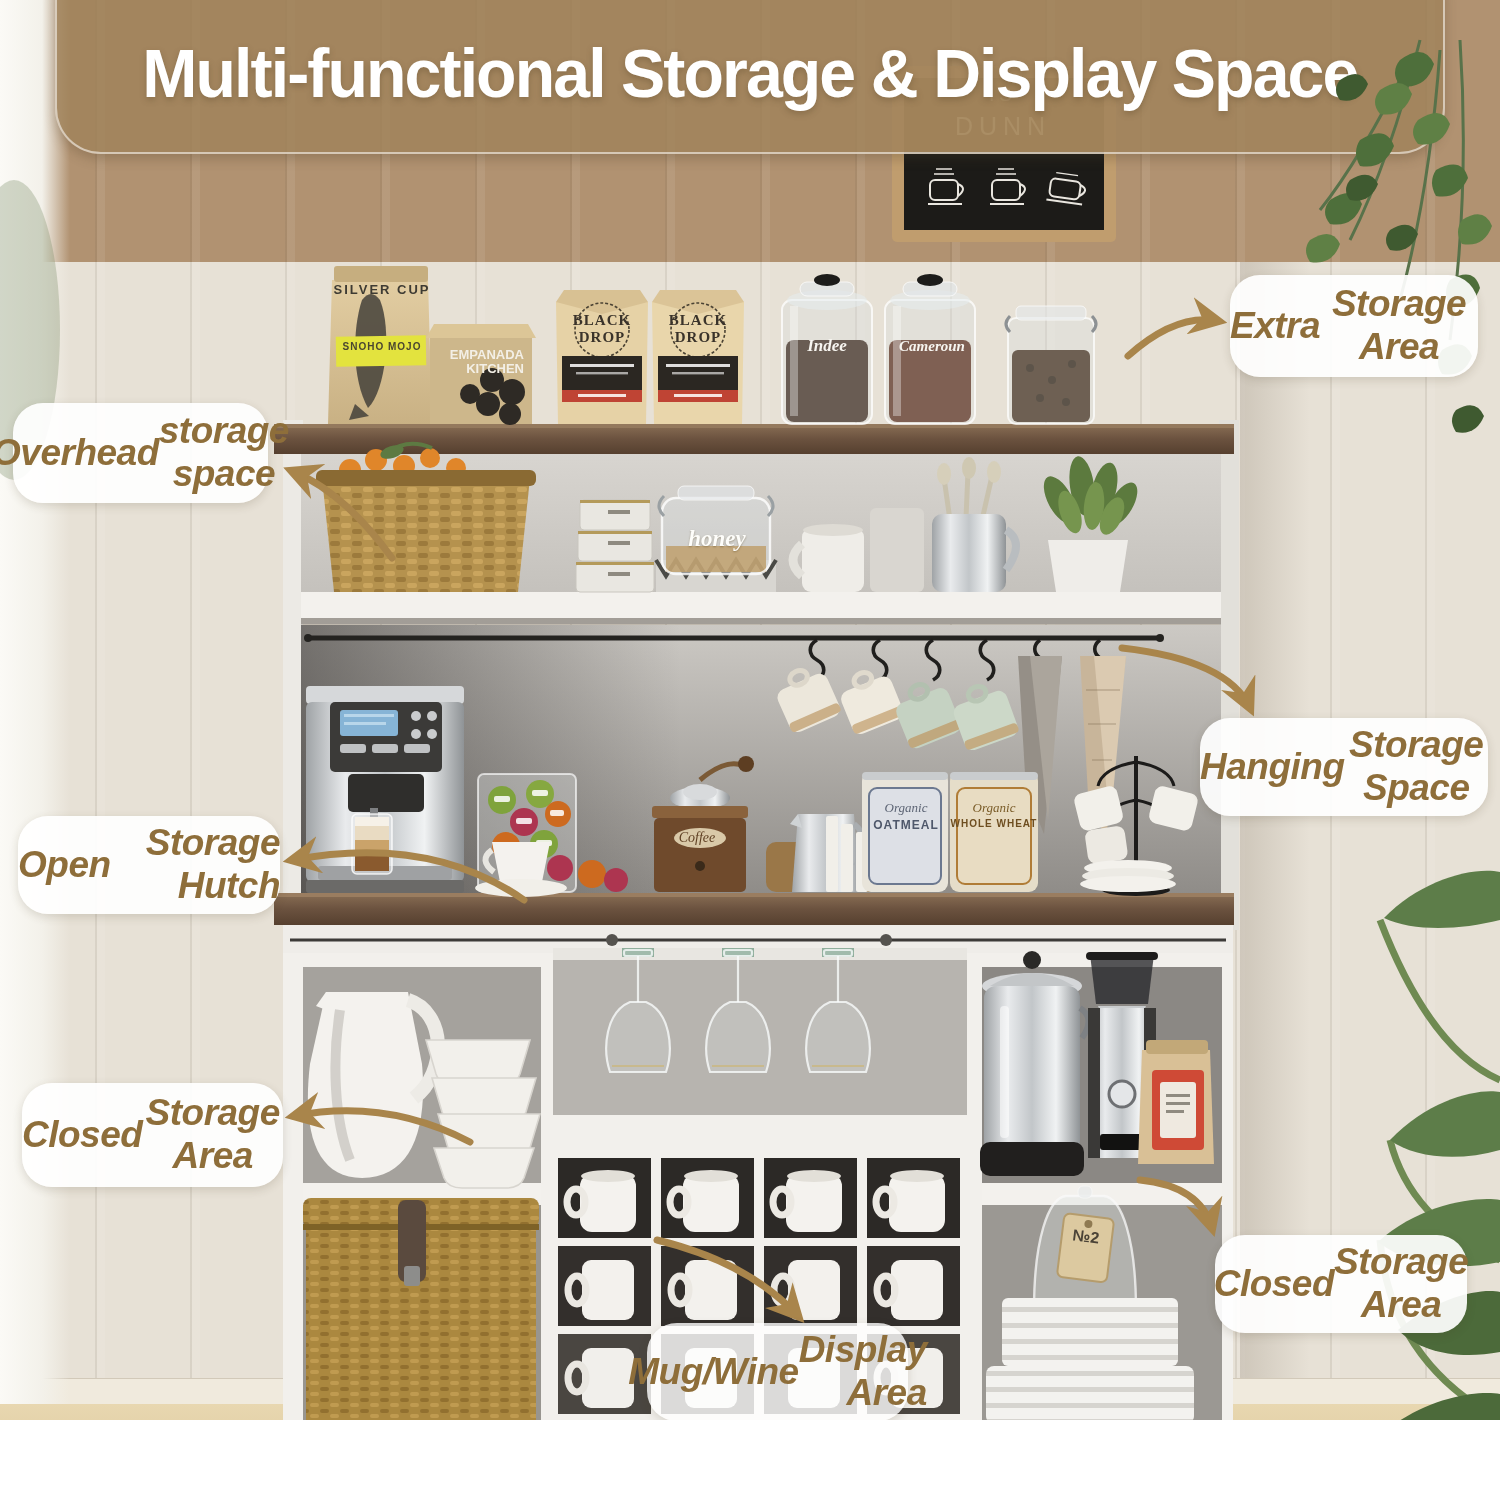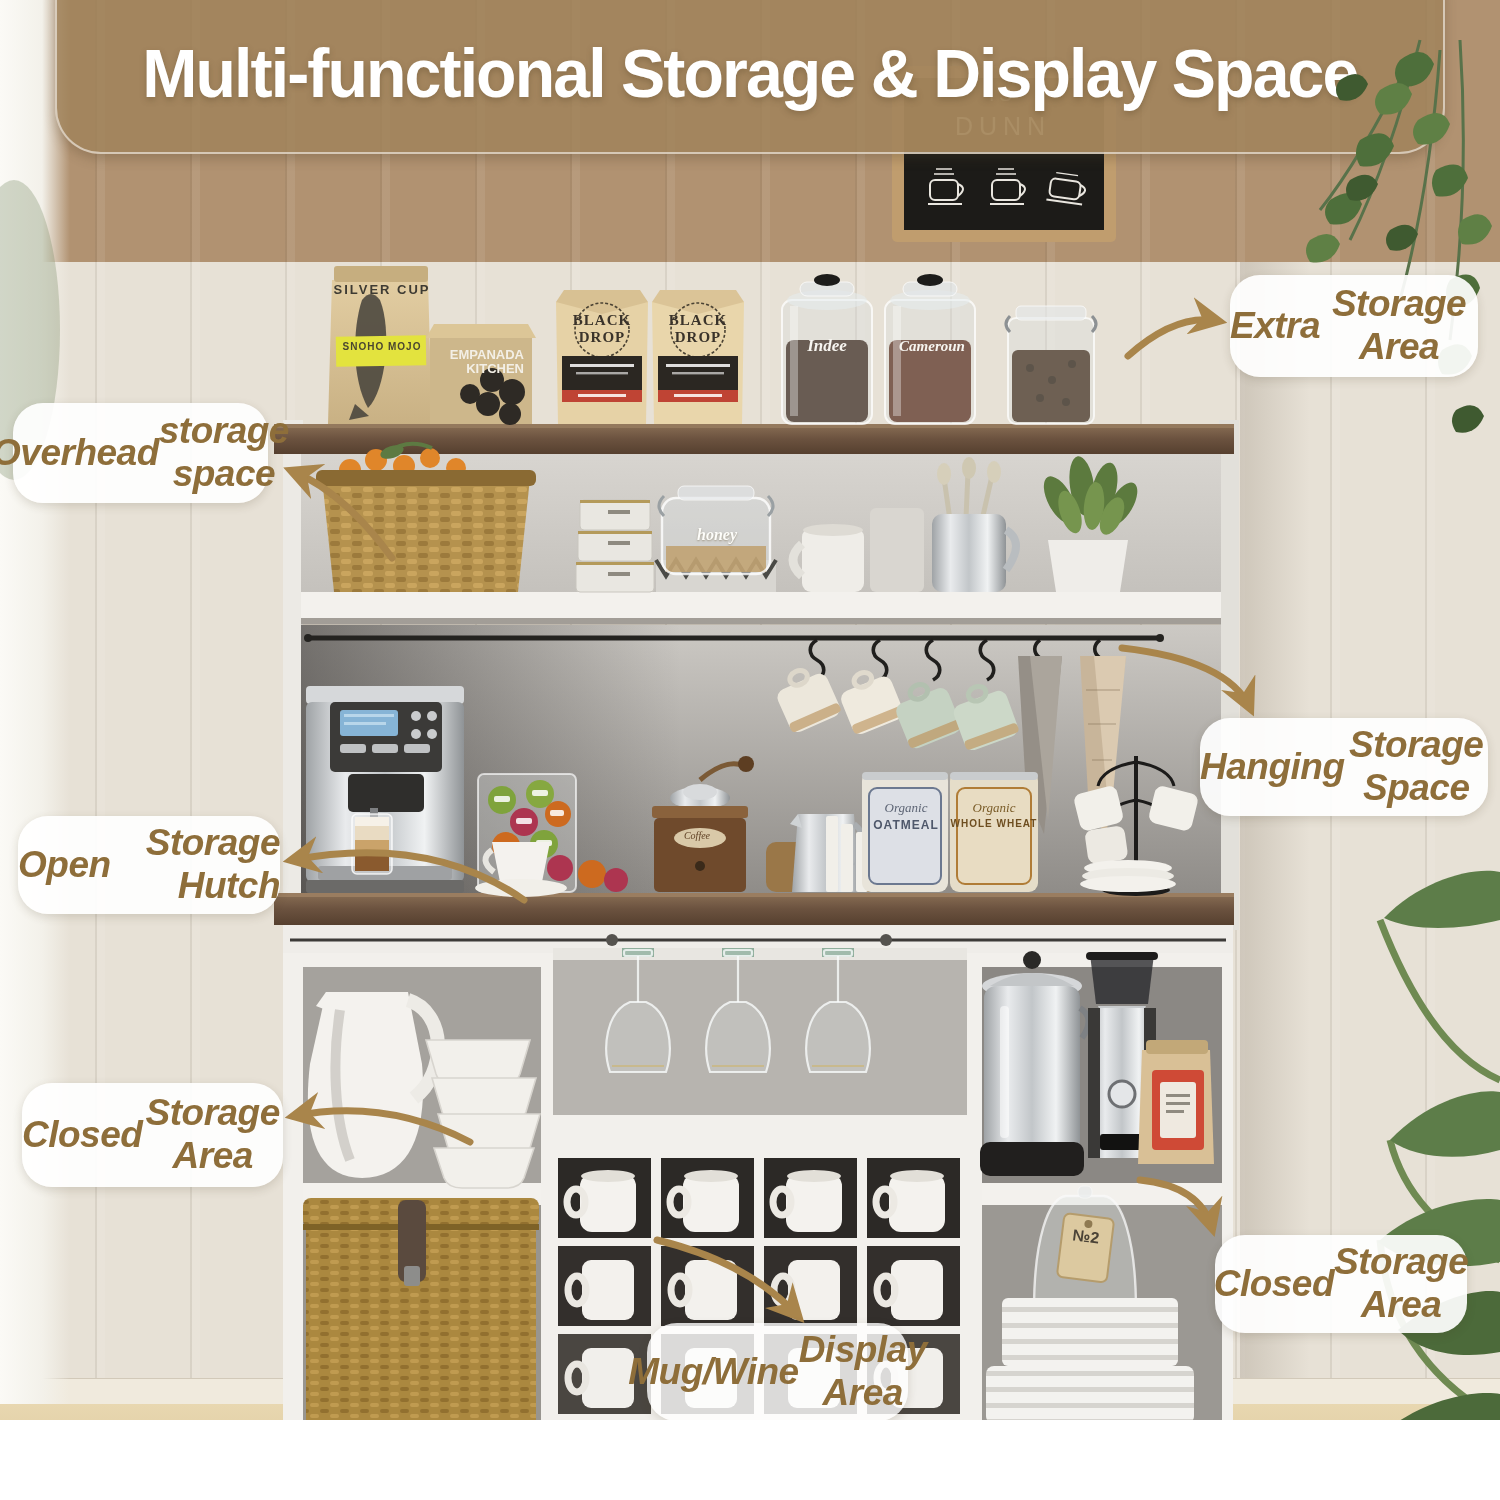--- a/index.html
+++ b/index.html
@@ -42,29 +42,29 @@
   
   .ptxt{position:absolute;text-align:center;}
   .t-silver{left:332px;top:282px;width:100px;font-size:13px;font-weight:bold;letter-spacing:2px;color:#3e3b33;}
   .t-snoho{left:338px;top:341px;width:88px;font-size:10px;font-weight:bold;letter-spacing:1px;color:#4a4630;}
   .t-emp{left:438px;top:348px;width:86px;font-size:13px;font-weight:bold;color:#f3efe6;line-height:1.1;text-align:right;}
   .t-bd{width:92px;font-size:15px;font-weight:bold;color:#3a332a;line-height:1.1;font-family:"Liberation Serif",serif;letter-spacing:1px;}
   .t-bd1{left:556px;top:312px;} .t-bd2{left:652px;top:312px;}
   .t-jar{font-style:italic;font-family:"Liberation Serif",serif;color:#f7f5f0;font-weight:bold;}
   .t-indee{left:784px;top:336px;width:86px;font-size:17px;}
   .t-cam{left:886px;top:338px;width:92px;font-size:15px;}
-  .t-honey{left:664px;top:526px;width:106px;font-size:16px;font-weight:bold;font-style:italic;
+  .t-honey{left:664px;top:526px;width:106px;font-size:23px;font-weight:bold;font-style:italic;
            font-family:"Liberation Serif",serif;color:#fdfdfa;text-shadow:0 1px 2px rgba(80,60,20,0.4);}
   .t-can-script{font-style:italic;font-family:"Liberation Serif",serif;font-size:13px;}
   .t-can-name{font-weight:bold;font-size:12px;letter-spacing:1px;}
   .t-oat-s{left:868px;top:800px;width:76px;color:#5d6575;}
   .t-oat-n{left:866px;top:818px;width:80px;color:#4f586b;}
   .t-wh-s{left:954px;top:800px;width:80px;color:#7a5c28;}
   .t-wh-n{left:950px;top:818px;width:88px;color:#6e4e20;font-size:10px;}
-  .t-coffee{left:668px;top:830px;width:58px;font-size:10px;font-style:italic;
+  .t-coffee{left:668px;top:830px;width:58px;font-size:14px;font-style:italic;
             font-family:"Liberation Serif",serif;color:#5e3f22;}
   .t-no2{left:1062px;top:1228px;width:48px;font-size:16px;font-weight:bold;color:#4a4236;transform:rotate(7deg);}
   .t-chalk1{left:948px;top:84px;width:110px;font-size:19px;letter-spacing:5px;color:rgba(219,194,152,0.95);}
   .t-chalk2{left:938px;top:112px;width:130px;font-size:25px;letter-spacing:6px;color:rgba(219,194,152,0.95);}
 </style>
 </head>
 <body>
 
 <div class="stage">
 
@@ -807,18 +807,18 @@
     <span>Storage Hutch</span>
   </div>
   <div class="pill" style="left:22px;top:1083px;width:261px;height:104px;">
     <span>Closed</span>
     <span>Storage Area</span>
   </div>
   <div class="pill" style="left:1215px;top:1235px;width:252px;height:98px;">
     <span>Closed</span>
     <span>Storage Area</span>
   </div>
-  <div class="pill lite" style="left:647px;top:1323px;width:261px;height:98px;">
+  <div class="pill lite" style="left:647px;top:1323px;width:261px;height:98px;text-align:right;">
     <span>Mug/Wine</span>
     <span>Display Area</span>
   </div>
 
 </div>
 
 </body></html>

